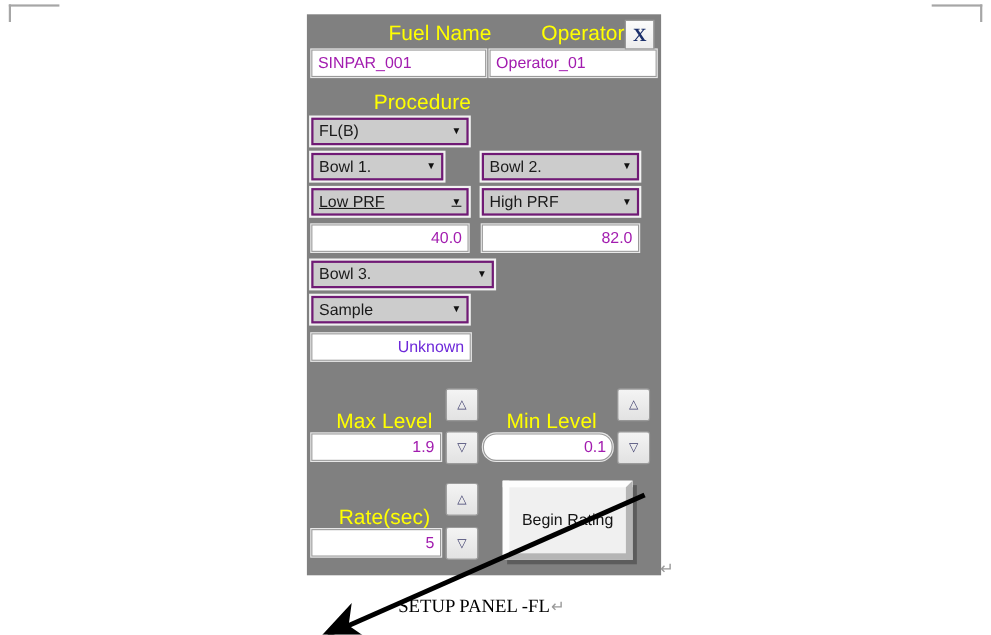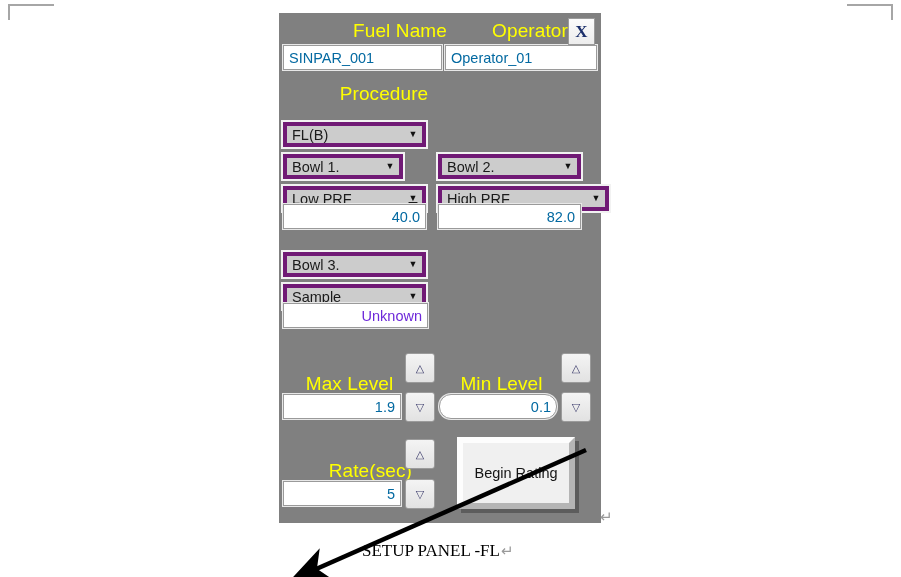--- a/index.html
+++ b/index.html
@@ -47,45 +47,44 @@
   }
 
   
   .tbox {
     position: absolute;
     background: #ffffff;
     border: 1px solid #9a9a9a;
     box-shadow: 0 0 0 1px #e8e8e8;
     box-sizing: border-box;
     font-size: 14.5px;
-    color: #0369a1;
+    color: #a21caf;
     display: flex;
     align-items: center;
     padding: 0 5px;
     height: 25px;
     overflow: hidden;
   }
   .tbox.right { justify-content: flex-end; }
   .tbox.dim { color: #6d28d9; }
 
   
   .combo {
     position: absolute;
     background: #cccccc;
-    border: 4px solid #701a75;
+    border: 2px solid #701a75;
     box-shadow: 0 0 0 2px #f2f2f2;
     box-sizing: border-box;
     height: 25px;
     display: flex;
     align-items: center;
     font-size: 14.5px;
     color: #1a1a1a;
     padding-left: 5px;
     overflow: hidden;
-    margin-top: 15px;
   }
   .combo .cval { flex: 1; white-space: nowrap; }
   .combo .carrow {
     width: 18px;
     display: flex;
     align-items: center;
     justify-content: center;
     font-size: 9px;
     color: #111;
     line-height: 1;
@@ -199,29 +198,29 @@
   </div>
   <div class="combo" style="left:159px; top:126px; width:143px;">
     <span class="cval">Bowl 2.</span>
     <span class="carrow">▼</span>
   </div>
 
   <div class="combo" style="left:4px; top:158px; width:143px;text-decoration:underline;">
     <span class="cval">Low PRF</span>
     <span class="carrow">▼</span>
   </div>
-  <div class="combo" style="left:159px; top:158px; width:171px;">
+  <div class="combo" style="left:159px; top:158px; width:143px;">
     <span class="cval">High PRF</span>
     <span class="carrow">▼</span>
   </div>
 
   <div class="tbox right" style="left:4px; top:191px; width:143px;">40.0</div>
   <div class="tbox right" style="left:159px; top:191px; width:143px;">82.0</div>
 
-  <div class="combo" style="left:4px; top:224px; width:143px;">
+  <div class="combo" style="left:4px; top:224px; width:166px;">
     <span class="cval">Bowl 3.</span>
     <span class="carrow">▼</span>
   </div>
 
   <div class="combo" style="left:4px; top:256px; width:143px;gap:44px;">
     <span class="cval">Sample</span>
     <span class="carrow">▼</span>
   </div>
 
   <div class="tbox right dim" style="left:4px; top:290px; width:145px;">Unknown</div>
@@ -230,21 +229,21 @@
   <div class="ylabel" style="left:160px; top:360px; width:125px;">Min Level</div>
 
   <div class="stepbtn" style="left:126px; top:340px;">△</div>
   <div class="stepbtn" style="left:126px; top:379px;">▽</div>
   <div class="stepbtn" style="left:282px; top:340px;">△</div>
   <div class="stepbtn" style="left:282px; top:379px;">▽</div>
 
   <div class="tbox right" style="left:4px; top:381px; width:118px;">1.9</div>
   <div class="tbox right" style="left:160px; top:381px; width:118px;border-radius:12px;">0.1</div>
 
-  <div class="ylabel" style="left:8px; top:447px; width:125px;text-align:right;">Rate(sec)</div>
+  <div class="ylabel" style="left:8px; top:447px; width:125px;">Rate(sec)</div>
   <div class="stepbtn" style="left:126px; top:426px;">△</div>
   <div class="stepbtn" style="left:126px; top:466px;">▽</div>
   <div class="tbox right" style="left:4px; top:468px; width:118px;">5</div>
 </div>
 
 <div class="xbtn">X</div>
 
 <div class="bigbtn">Begin Rating</div>
 
 <div class="pilcrow" style="left:600px; top:508px;">↵</div>

